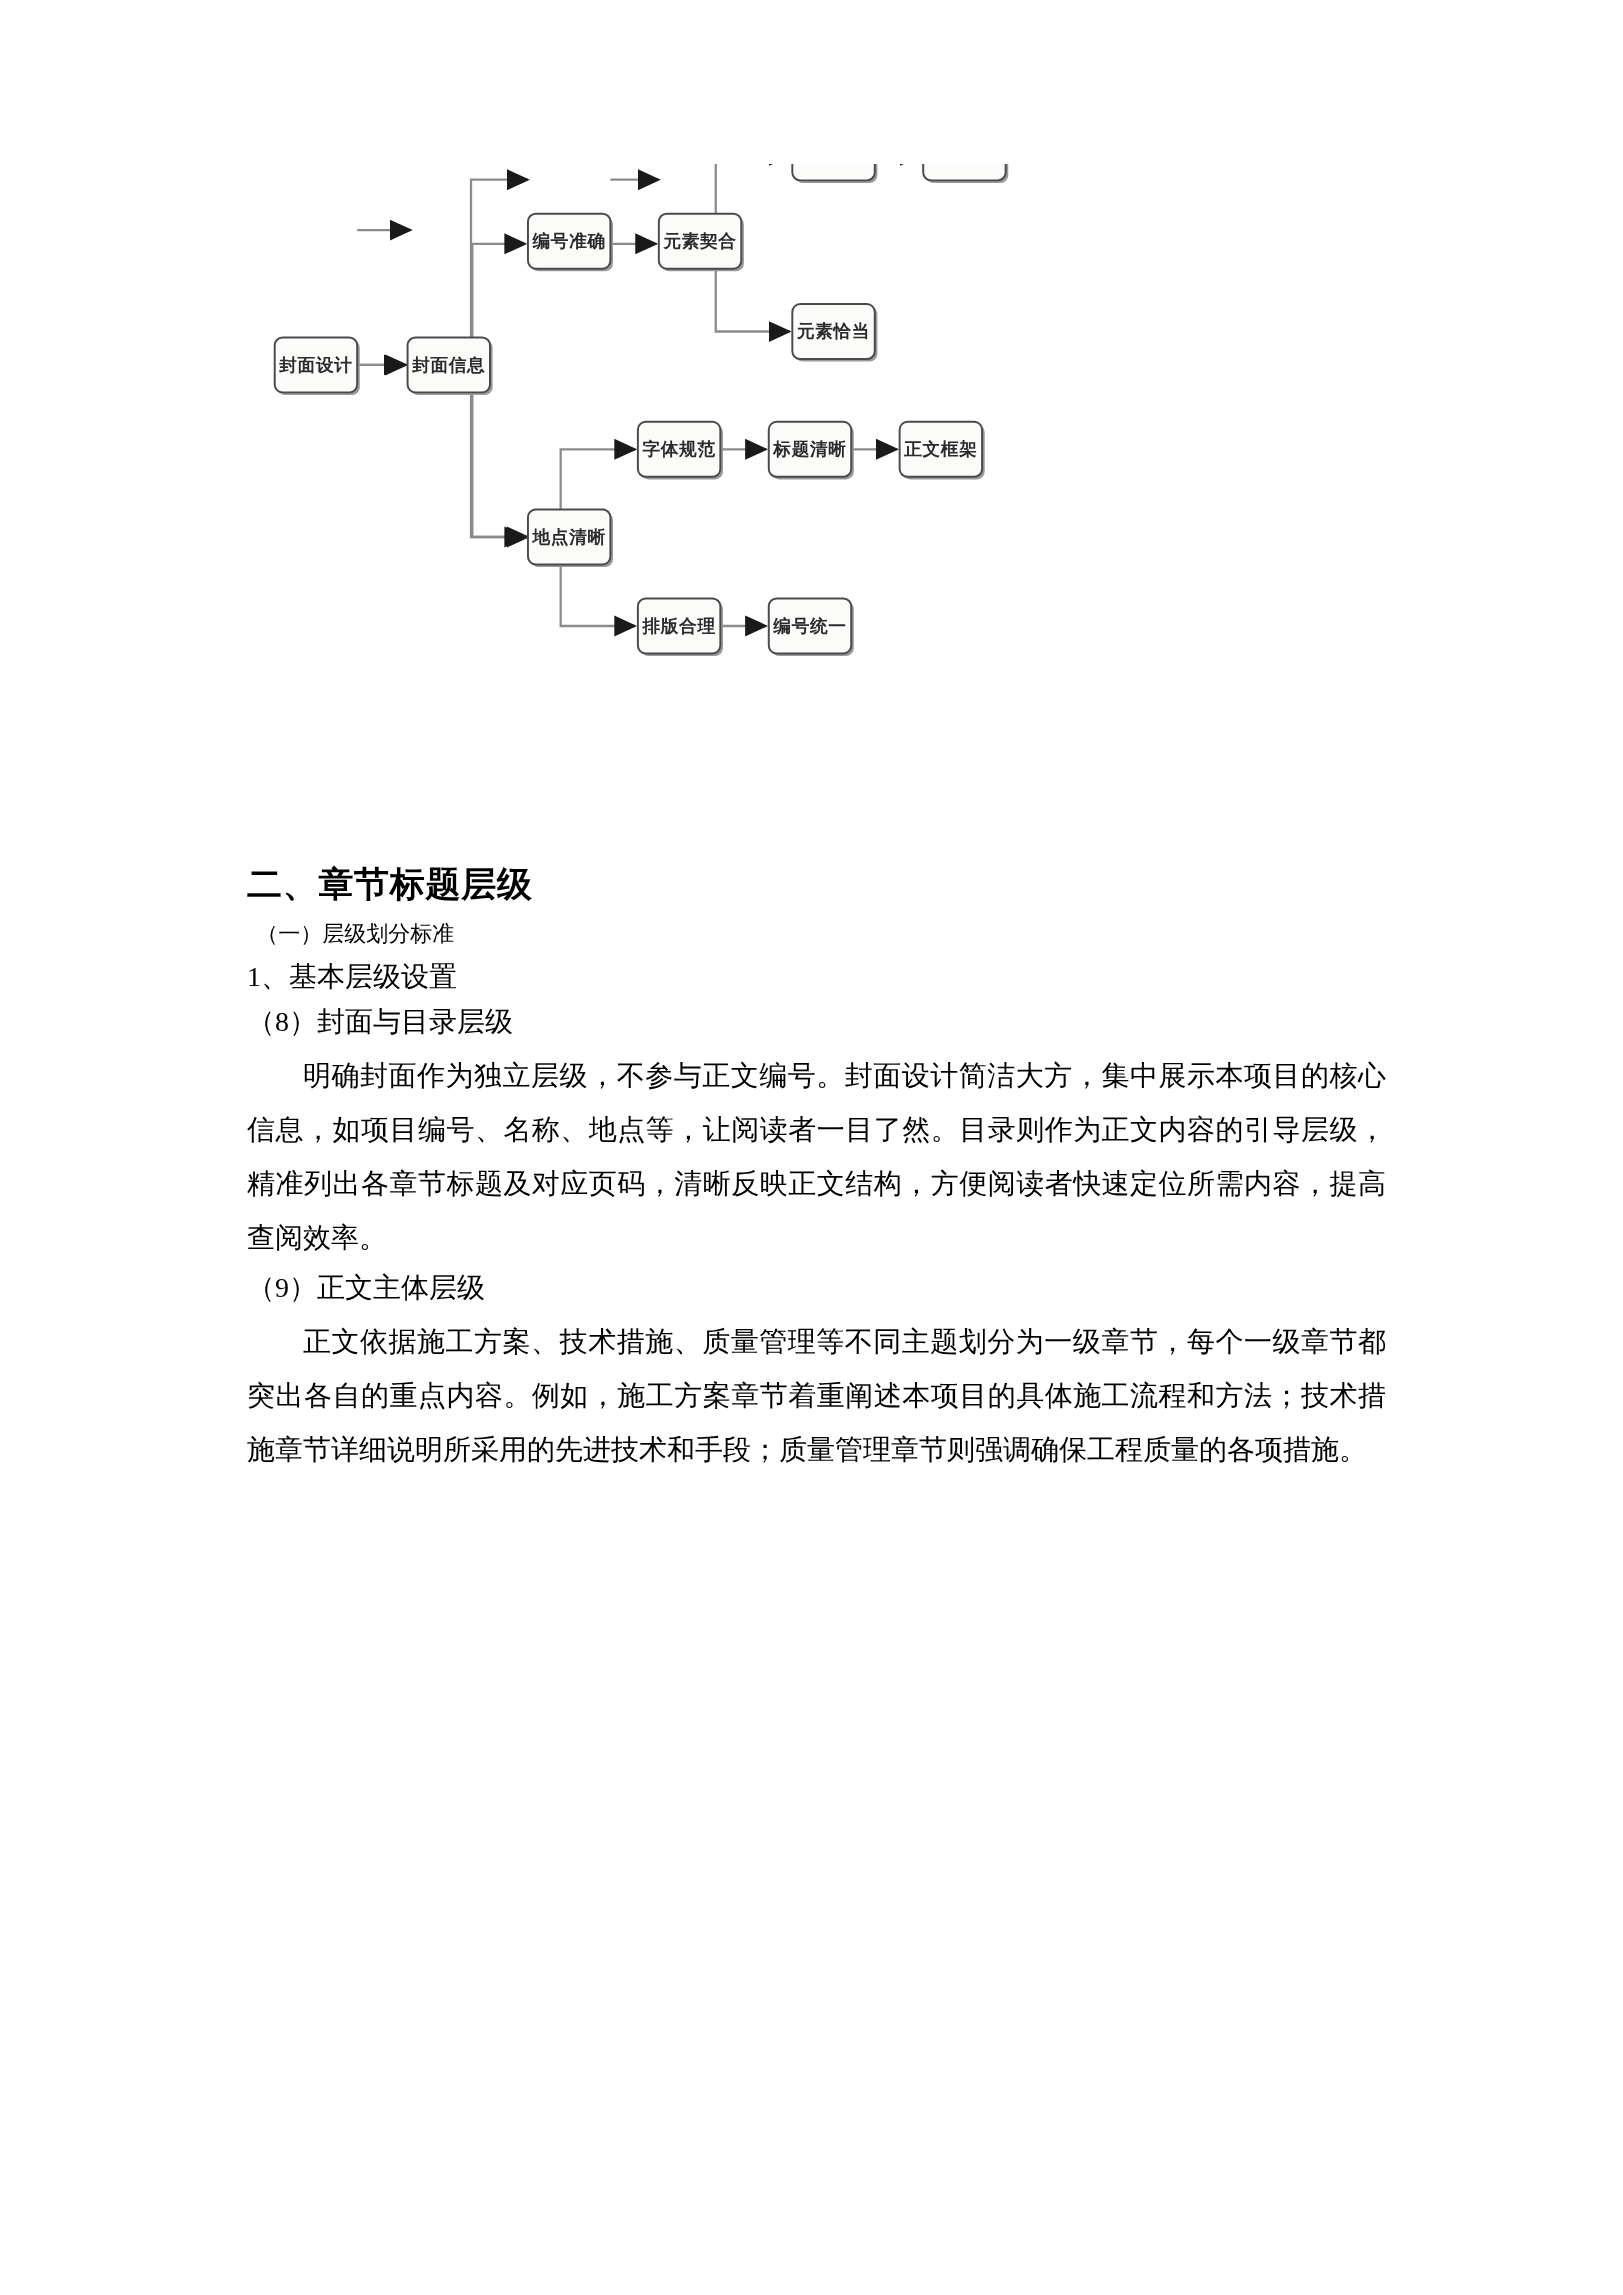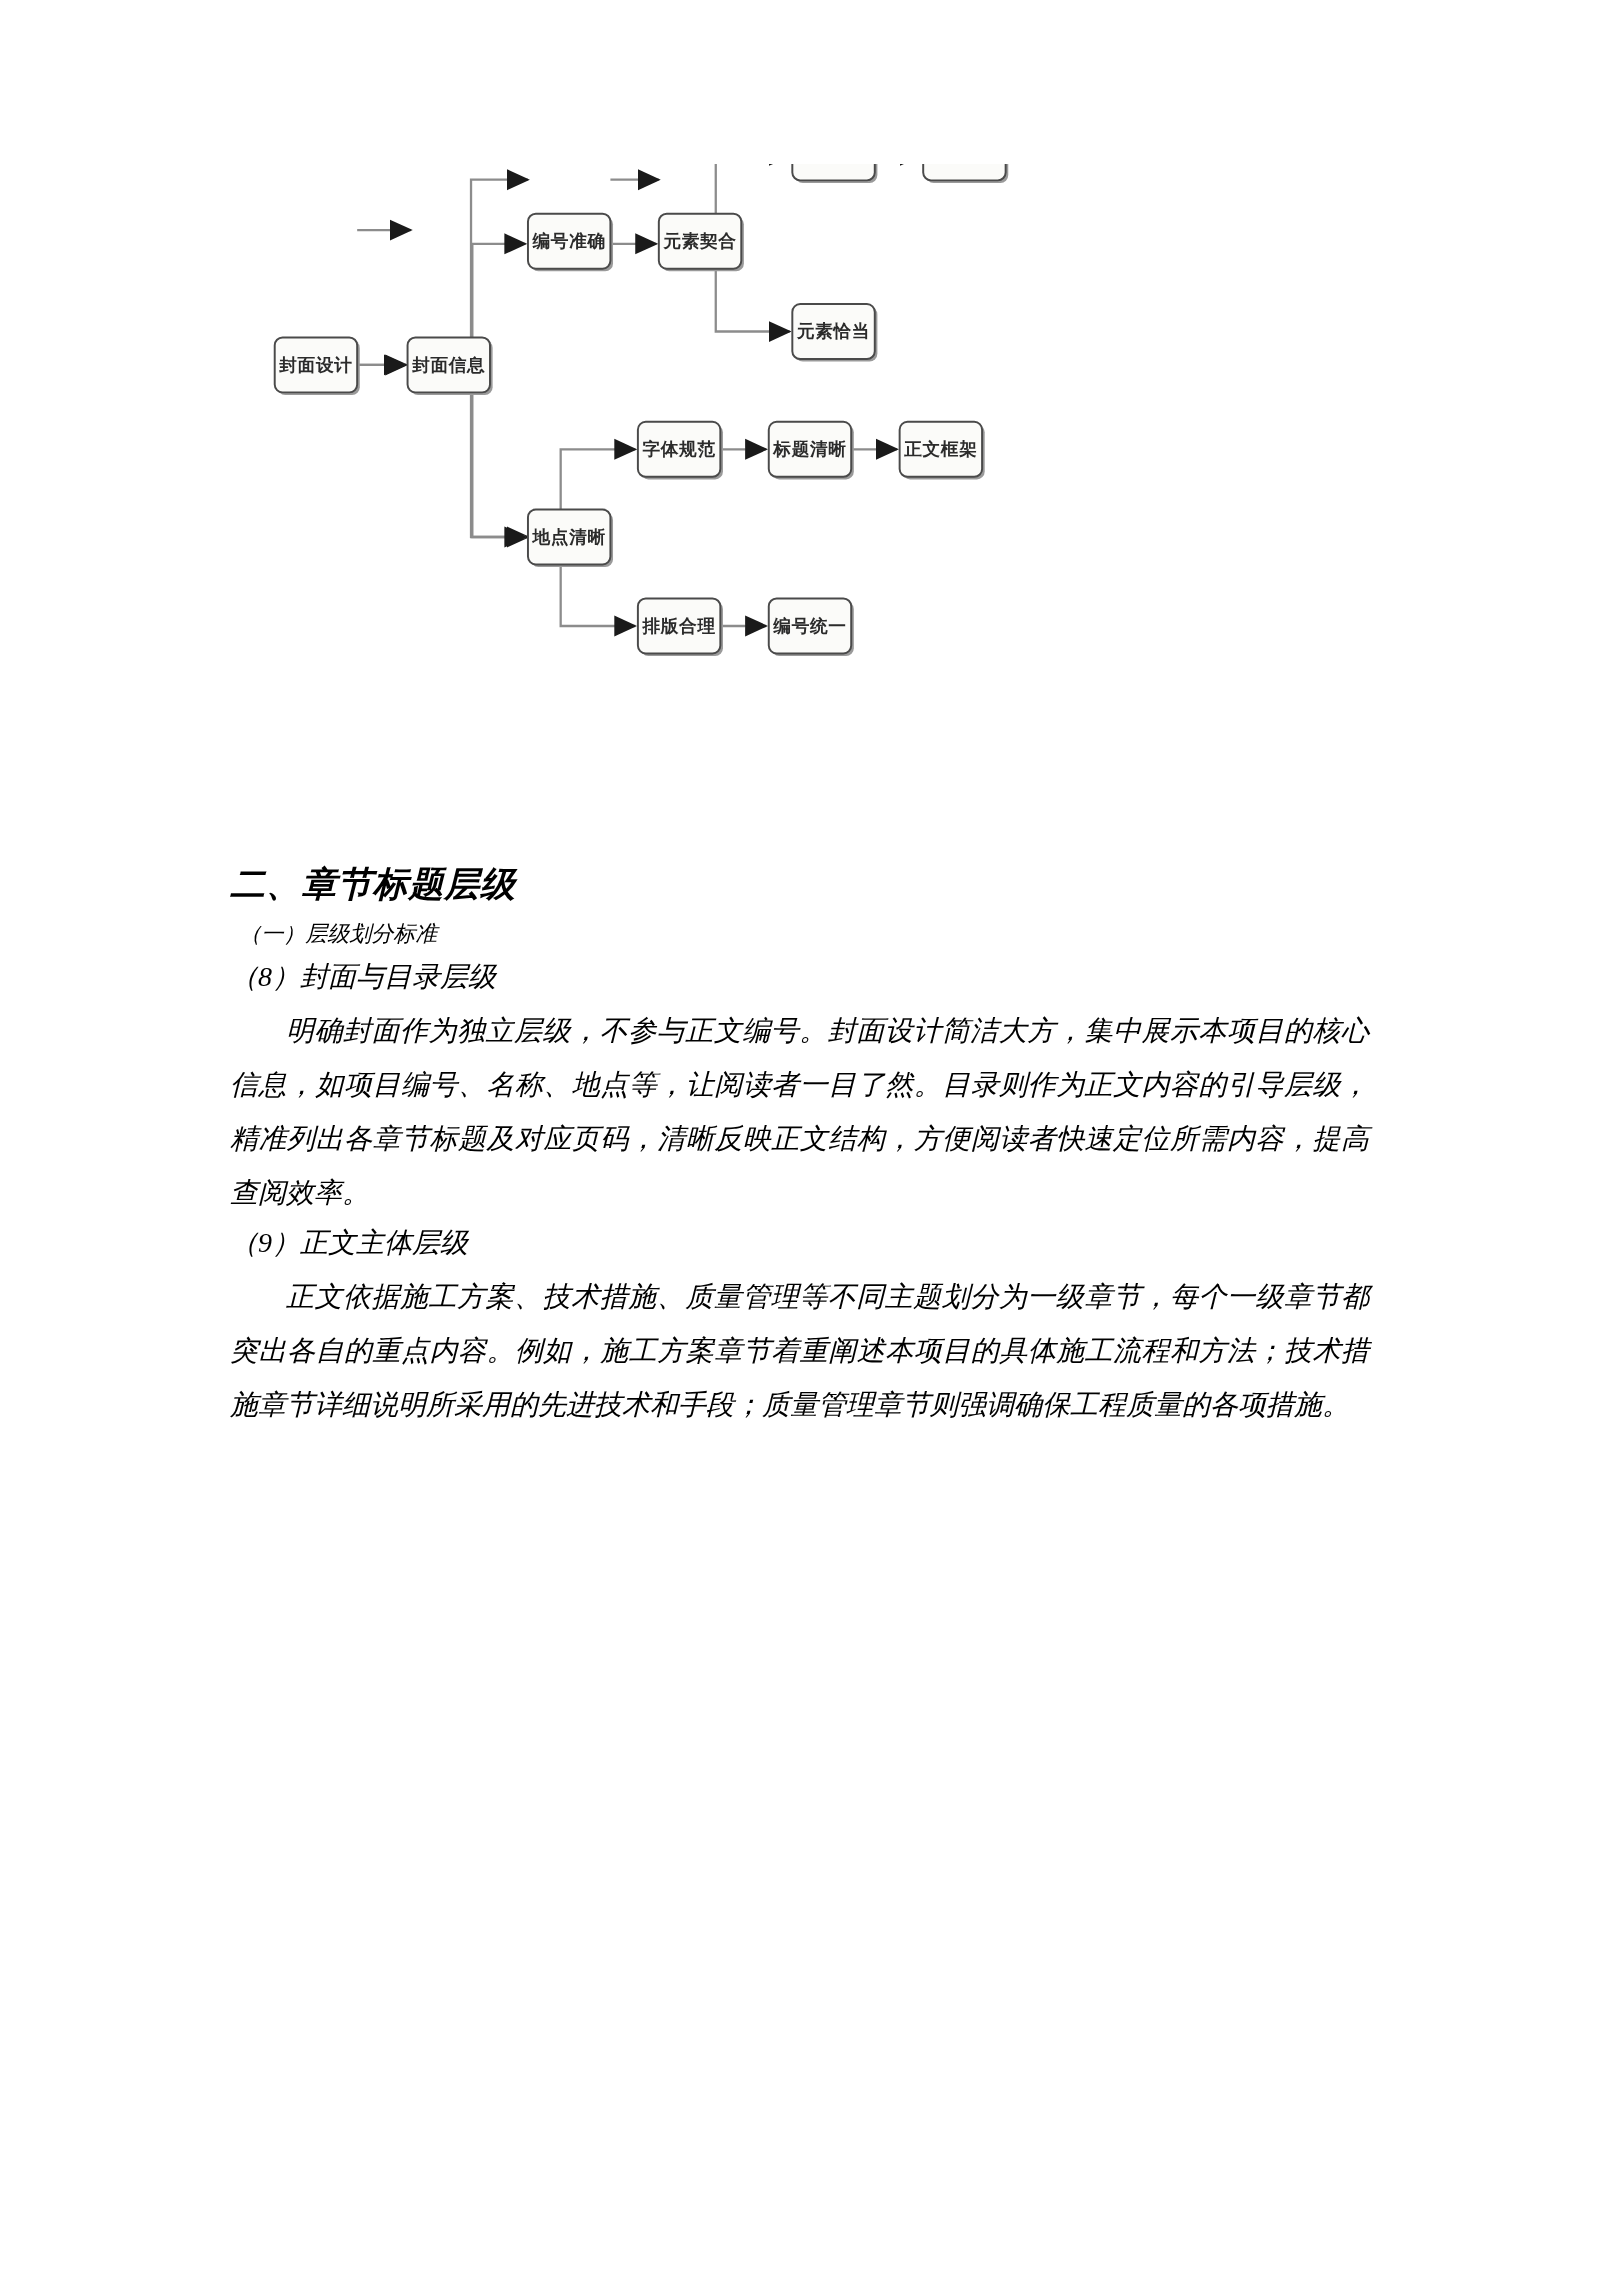--- a/index.html
+++ b/index.html
@@ -56,24 +56,23 @@
     stroke: #8c8c8c;
     stroke-width: 3.5;
   }
   .edge-arrow {
     fill: #1a1a1a;
   }
 
   
   #text-body {
     position: absolute;
-    left: 230px;
+    left: 247px;
     top: 862px;
     width: 1139px;
-    font-style: italic;
   }
   .h2 {
     font-family: "Liberation Sans", "DejaVu Sans", sans-serif;
     font-size: 35px;
     font-weight: bold;
     line-height: 1.25;
     margin: 0 0 14.4px 0;
     letter-spacing: 0.7px;
   }
   .h3 {
@@ -273,20 +272,21 @@
       </g>
     </svg>
   </div>
 
   <div id="text-body">
 
     <h2 class="h2">二、章节标题层级</h2>
 
     <div class="h3">（一）层级划分标准</div>
 
+    <div class="h4">1、基本层级设置</div>
 
     <div class="h5">（8）封面与目录层级</div>
 
     <p class="para">明确封面作为独立层级，不参与正文编号。封面设计简洁大方，集中展示本项目的核心信息，如项目编号、名称、地点等，让阅读者一目了然。目录则作为正文内容的引导层级，精准列出各章节标题及对应页码，清晰反映正文结构，方便阅读者快速定位所需内容，提高查阅效率。</p>
 
 
     <div class="h5">（9）正文主体层级</div>
 
     <p class="para">正文依据施工方案、技术措施、质量管理等不同主题划分为一级章节，每个一级章节都突出各自的重点内容。例如，施工方案章节着重阐述本项目的具体施工流程和方法；技术措施章节详细说明所采用的先进技术和手段；质量管理章节则强调确保工程质量的各项措施。</p>
 

